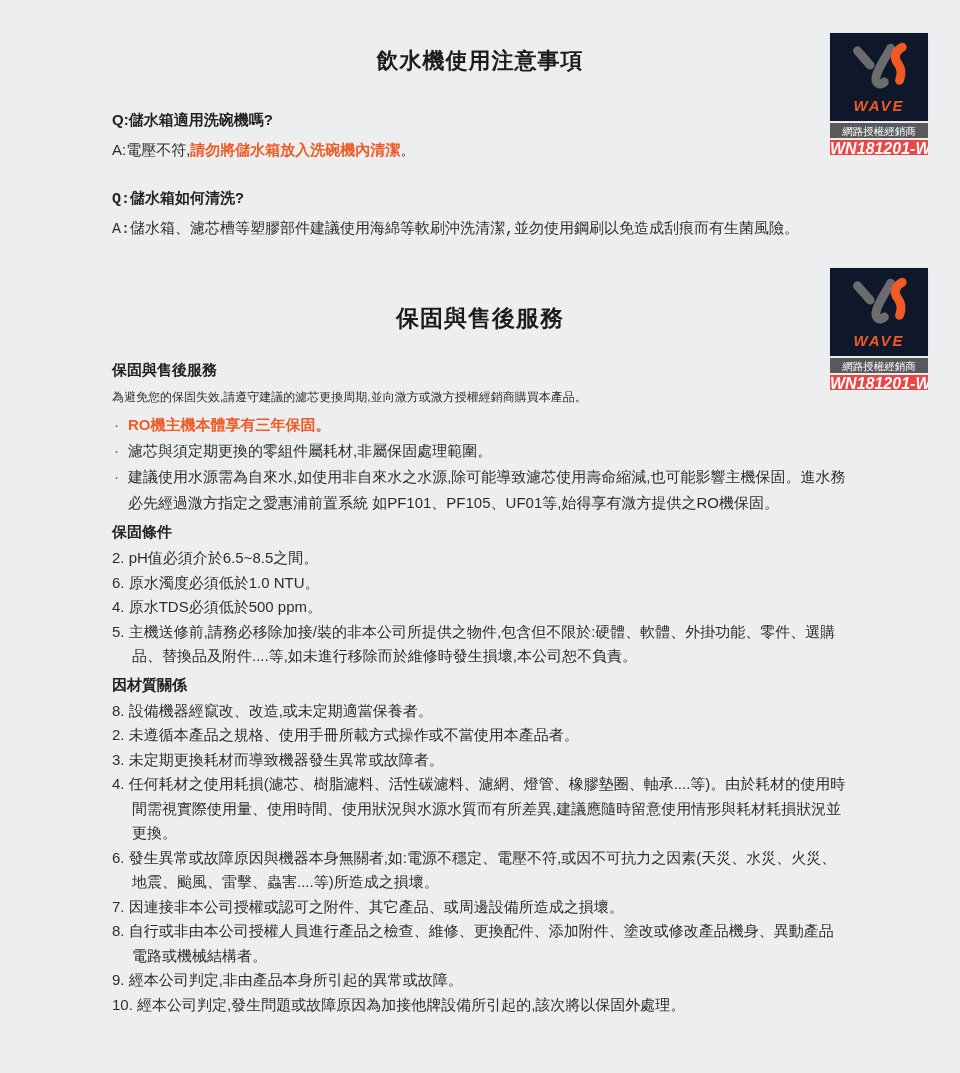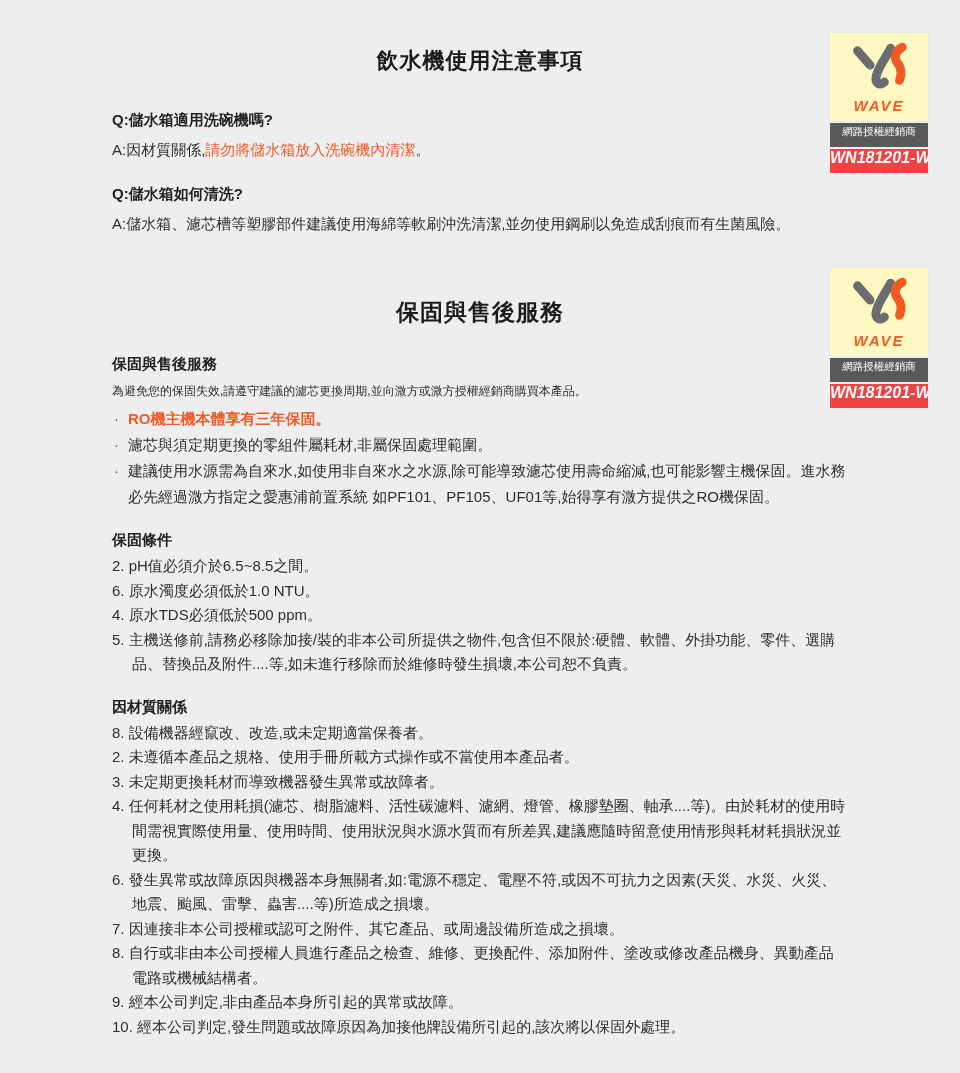--- a/index.html
+++ b/index.html
@@ -17,51 +17,51 @@
     text-align:center;
     font-size:22px;
     font-weight:bold;
     color:#1c1c1c;
     letter-spacing:1px;
     font-family:Liberation Mono, monospace;
   }
   .sec-title.t1 { padding-top:46px; }
   .sec-title.t2 { margin-top:60px; font-size:23px; }
   .qa { margin-top:31px; }
-  .qa + .qa { margin-top:18px; }
+  .qa + .qa { margin-top:24px;font-family:Liberation Mono, monospace; }
   .qa-q { font-weight:bold; font-size:15px; line-height:26px; color:#222; }
   .qa-a { font-size:15px; line-height:26px; margin-top:4px; }
-  .hl-orange { color:#f15a24; }
+  .hl-orange { color:#f15a24;font-weight:bold; }
   .bold-head { font-weight:bold; font-size:15px; color:#222; line-height:24px; }
   .sub-head { margin-top:24px; }
   .para { font-size:12px; line-height:26px; margin-top:2px; }
   .bullets { margin-top:2px; }
   .bullet-row { display:flex; font-size:15px; line-height:26px; }
   .bullet-dot { width:16px; flex:0 0 16px; text-align:left; color:#555; padding-left:2px; }
   .bullet-text { flex:1; }
   .bullet-text.hl { color:#f15a24; font-weight:bold; }
-  .list-head { margin-top:18px; }
+  .list-head { margin-top:4px; }
   .num-list { margin-top:2px; }
   .num-item { font-size:15px; line-height:24.5px; padding-left:20px; text-indent:-20px; }
   .badge { position:absolute; right:32px; width:98px; }
   .badge.b1 { top:33px; }
   .badge.b2 { top:268px; }
   .badge-card {
-    background:#fef9c3; height:88px;
+    background:#0f172a; height:88px;
     display:flex; flex-direction:column; align-items:center; justify-content:center;
     box-shadow:0 0 1px rgba(0,0,0,.15);
   }
   .badge-brand {
     color:#f15a24; font-weight:bold; font-style:italic;
     font-size:15px; letter-spacing:2px; margin-top:2px;
     transform:scaleY(.92);
   }
   .badge-bar {
     margin-top:2px; text-align:center; color:#ffffff;
-    font-size:10.5px; line-height:17px; height:24px; white-space:nowrap; overflow:hidden;
+    font-size:10.5px; line-height:17px; height:15px; white-space:nowrap; overflow:hidden;
   }
   .badge-bar.gray { background:#58595b; }
   .badge-bar.orange { background:#ef4444; font-weight:bold; font-size:16px;font-style:italic; }
 </style>
 </head>
 <body>
 
 <div class="badge b1">
   <div class="badge-card">
     <span>
@@ -91,21 +91,21 @@
   <div class="badge-bar gray">網路授權經銷商</div>
   <div class="badge-bar orange">WN181201-WDN</div>
 </div>
 
 <div class="content">
 
   <div class="sec-title t1">飲水機使用注意事項</div>
 
   <div class="qa">
     <div class="qa-q">Q:儲水箱適用洗碗機嗎?</div>
-    <div class="qa-a"><span>A:因材質關係,</span><span class="hl-orange">請勿將儲水箱放入洗碗機內清潔</span><span>。</span></div>
+    <div class="qa-a"><span>A:電壓不符,</span><span class="hl-orange">請勿將儲水箱放入洗碗機內清潔</span><span>。</span></div>
   </div>
 
   <div class="qa">
     <div class="qa-q">Q:儲水箱如何清洗?</div>
     <div class="qa-a"><span>A:儲水箱、濾芯槽等塑膠部件建議使用海綿等軟刷沖洗清潔,並勿使用鋼刷以免造成刮痕而有生菌風險。</span><span class="hl-orange"></span><span></span></div>
   </div>
 
   <div class="sec-title t2">保固與售後服務</div>
 
   <div class="bold-head sub-head">保固與售後服務</div>

